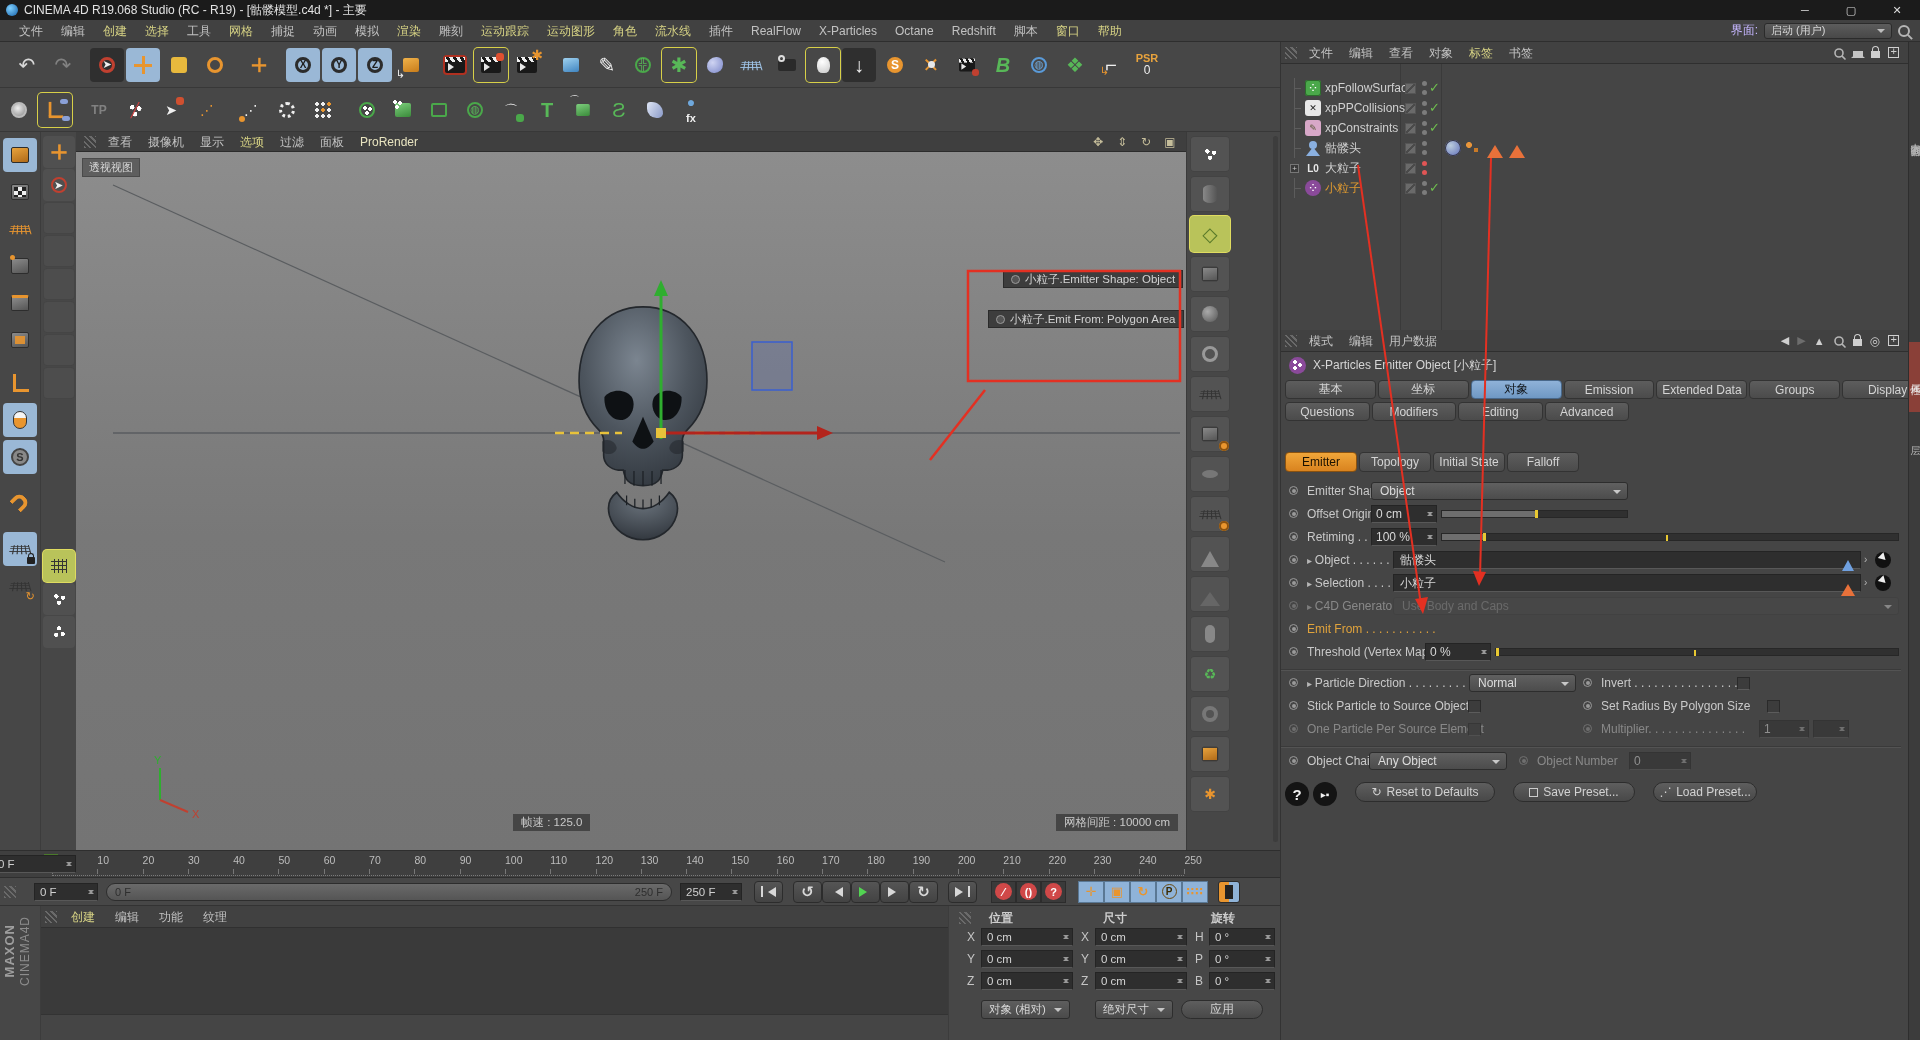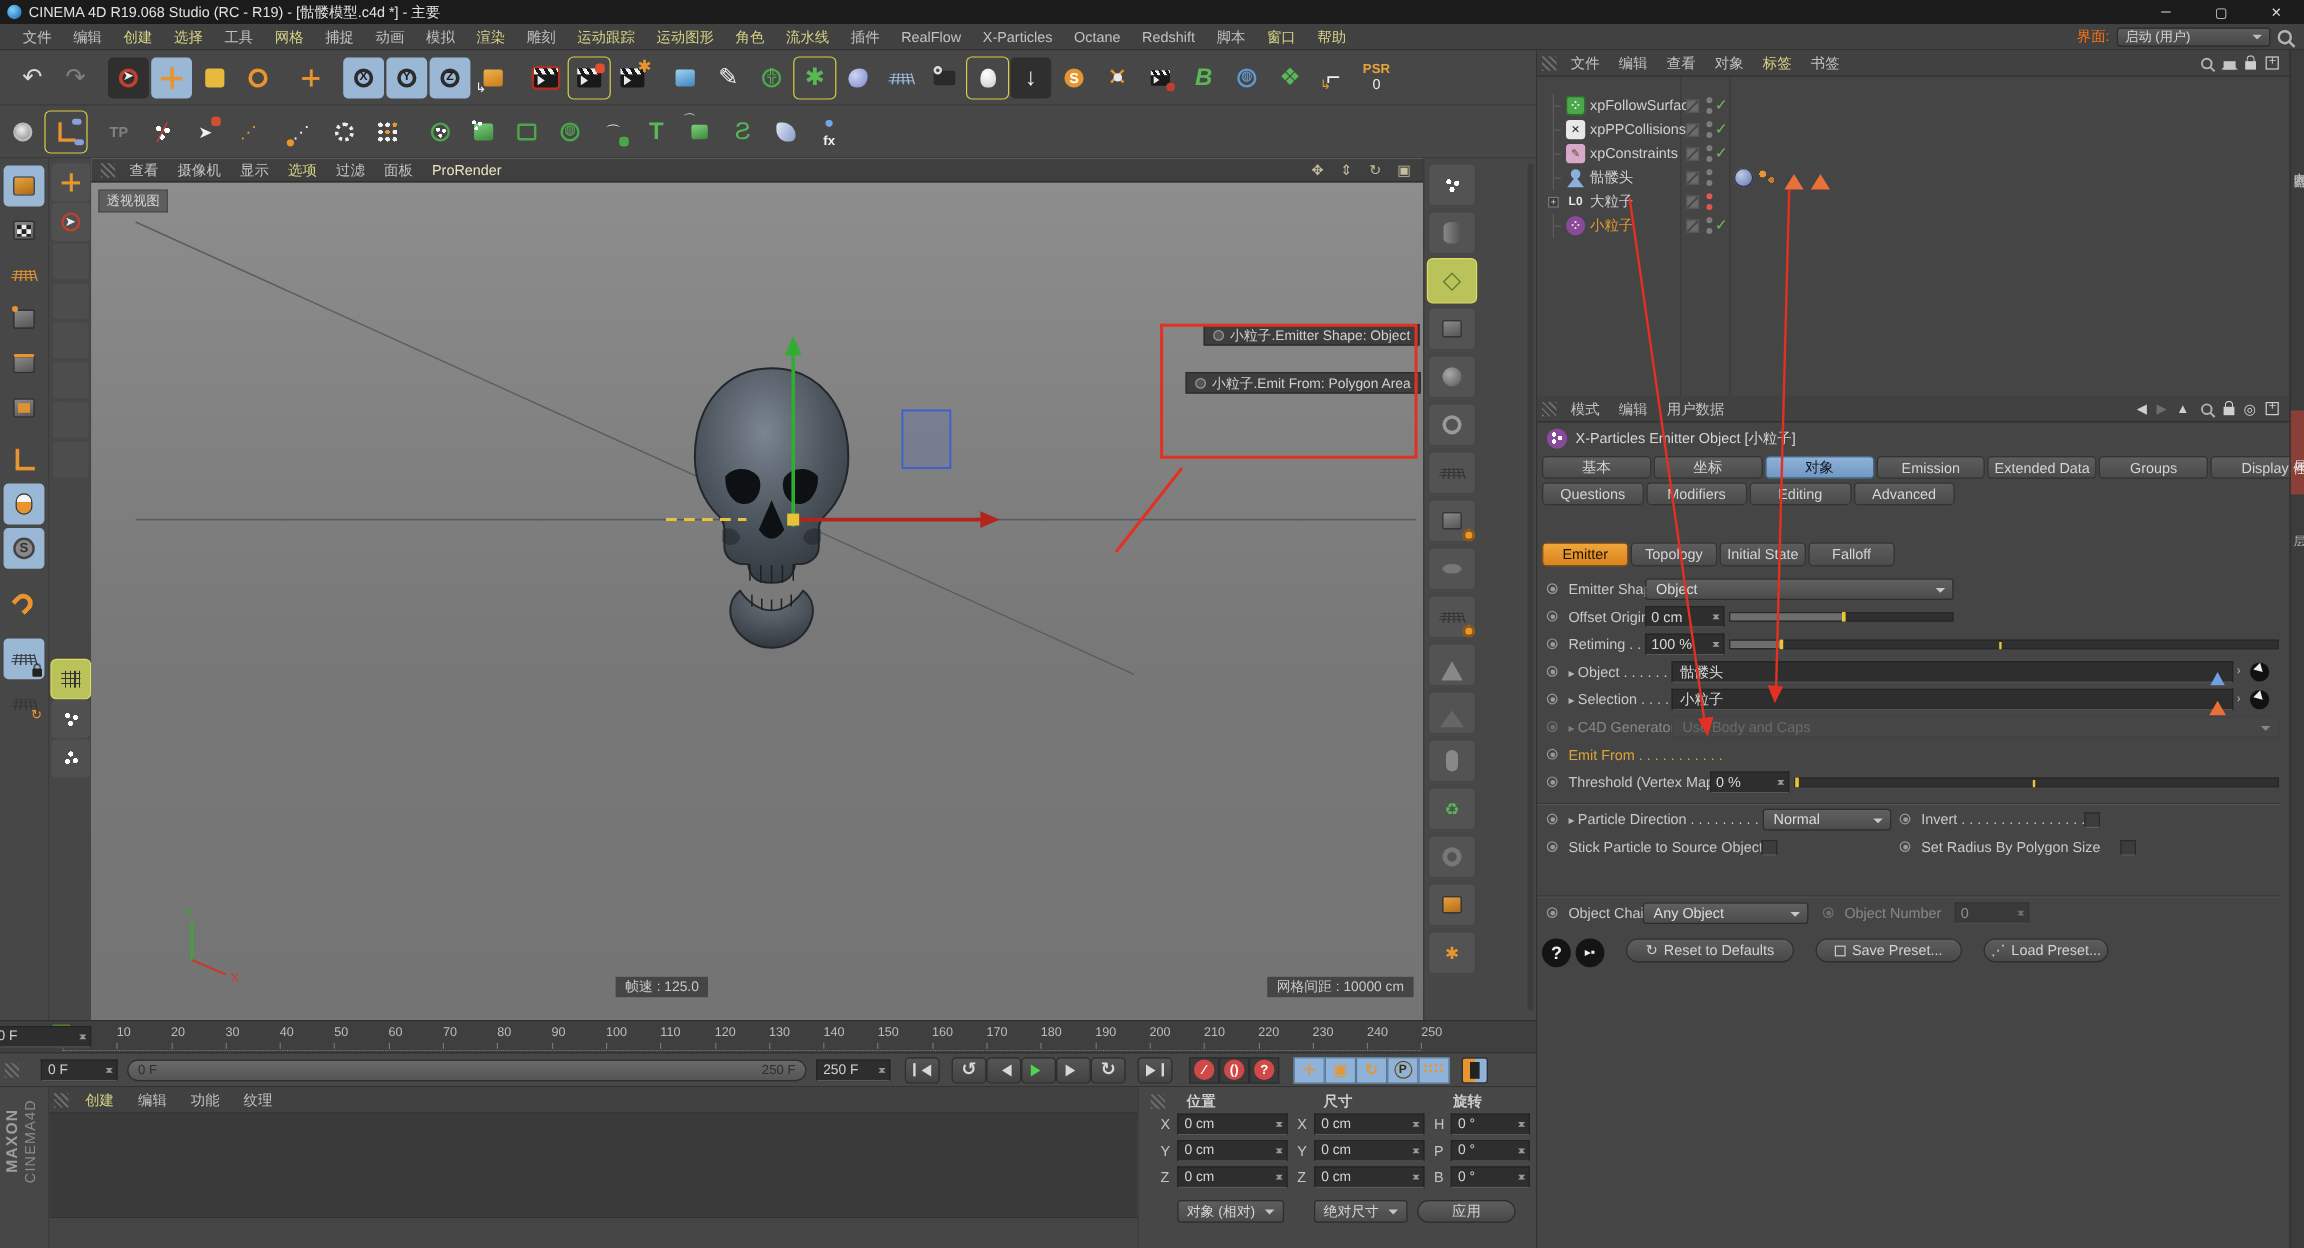--- a/index.html
+++ b/index.html
@@ -12,21 +12,21 @@
   .appico{width:12px;height:12px;border-radius:50%;background:radial-gradient(circle at 35% 35%,#7fd0ff,#1560a8);margin:0 6px 0 6px}
   .wbtns{margin-left:auto;display:flex;height:100%}
   .wbtn{width:46px;height:100%;display:flex;align-items:center;justify-content:center;color:#dcdcdc;font-size:11px}
   
   .menubar{position:absolute;left:0;top:20px;width:1920px;height:22px;background:#414141;
     border-bottom:1px solid #2e2e2e;display:flex;align-items:center;padding-left:10px}
   .mitems{display:flex;gap:0}
   .mitem{padding:0 9px;color:#c2c2c2;cursor:default;line-height:22px}
   .mitem.accent{color:#d6d284}
   .iface{margin-left:auto;display:flex;align-items:center;gap:6px;padding-right:10px}
-  .iface-lab{color:#f97316}
+  .iface-lab{color:#c4b5fd}
   .iface-dd{width:128px;height:16px;background:linear-gradient(#5c5c5c,#484848);border:1px solid #2b2b2b;
     border-radius:3px;display:flex;align-items:center;padding:0 6px;color:#d6d6d6;font-size:11px}
   .iface-dd i{margin-left:auto;width:0;height:0;border:4px solid transparent;border-top-color:#bdbdbd;transform:translateY(2px)}
   .mag{width:12px;height:12px;border:2px solid #b5b5b5;border-radius:50%;position:relative}
   .mag::after{content:"";position:absolute;width:6px;height:2px;background:#b5b5b5;transform:rotate(45deg);left:7px;top:9px}
   
   .tb1{position:absolute;left:0;top:42px;width:1280px;height:46px;background:#474747;border-bottom:1px solid #383838;
     display:flex;align-items:center;gap:2px;padding-left:10px}
   .tb2{position:absolute;left:0;top:88px;width:1280px;height:44px;background:#474747;border-bottom:1px solid #383838;
     display:flex;align-items:center;gap:2px;padding-left:2px}
@@ -951,20 +951,31 @@
 
       <div class="arow" style="top:271px">
         <span class="adot"></span>
         <span class="alabel">Stick Particle to Source Object</span>
         <span class="cb" style="left:187px"></span>
         <span class="adot" style="left:302px"></span>
         <span class="alabel" style="left:320px">Set Radius By Polygon Size</span>
         <span class="cb" style="left:486px"></span>
       </div>
 
+      <div class="arow dim" style="top:294px">
+        <span class="adot"></span>
+        <span class="alabel">One Particle Per Source Element</span>
+        <span class="cb" style="left:187px"></span>
+        <span class="adot" style="left:302px"></span>
+        <span class="alabel" style="left:320px">Multiplier. . . . . . . . . . . . . . .</span>
+        <div class="nfield" style="left:478px;width:50px">
+            <span>1</span>
+          </div>
+        <div class="nfield" style="left:532px;width:36px"></div>
+      </div>
 
       <div class="hr" style="top:320px"></div>
 
       <div class="arow" style="top:326px">
         <span class="adot"></span>
         <span class="alabel">Object Chain</span>
         <div class="drop" style="left:88px;width:138px">
             <span>Any Object</span>
           </div>
         <span class="adot" style="left:238px;opacity:.5"></span>

